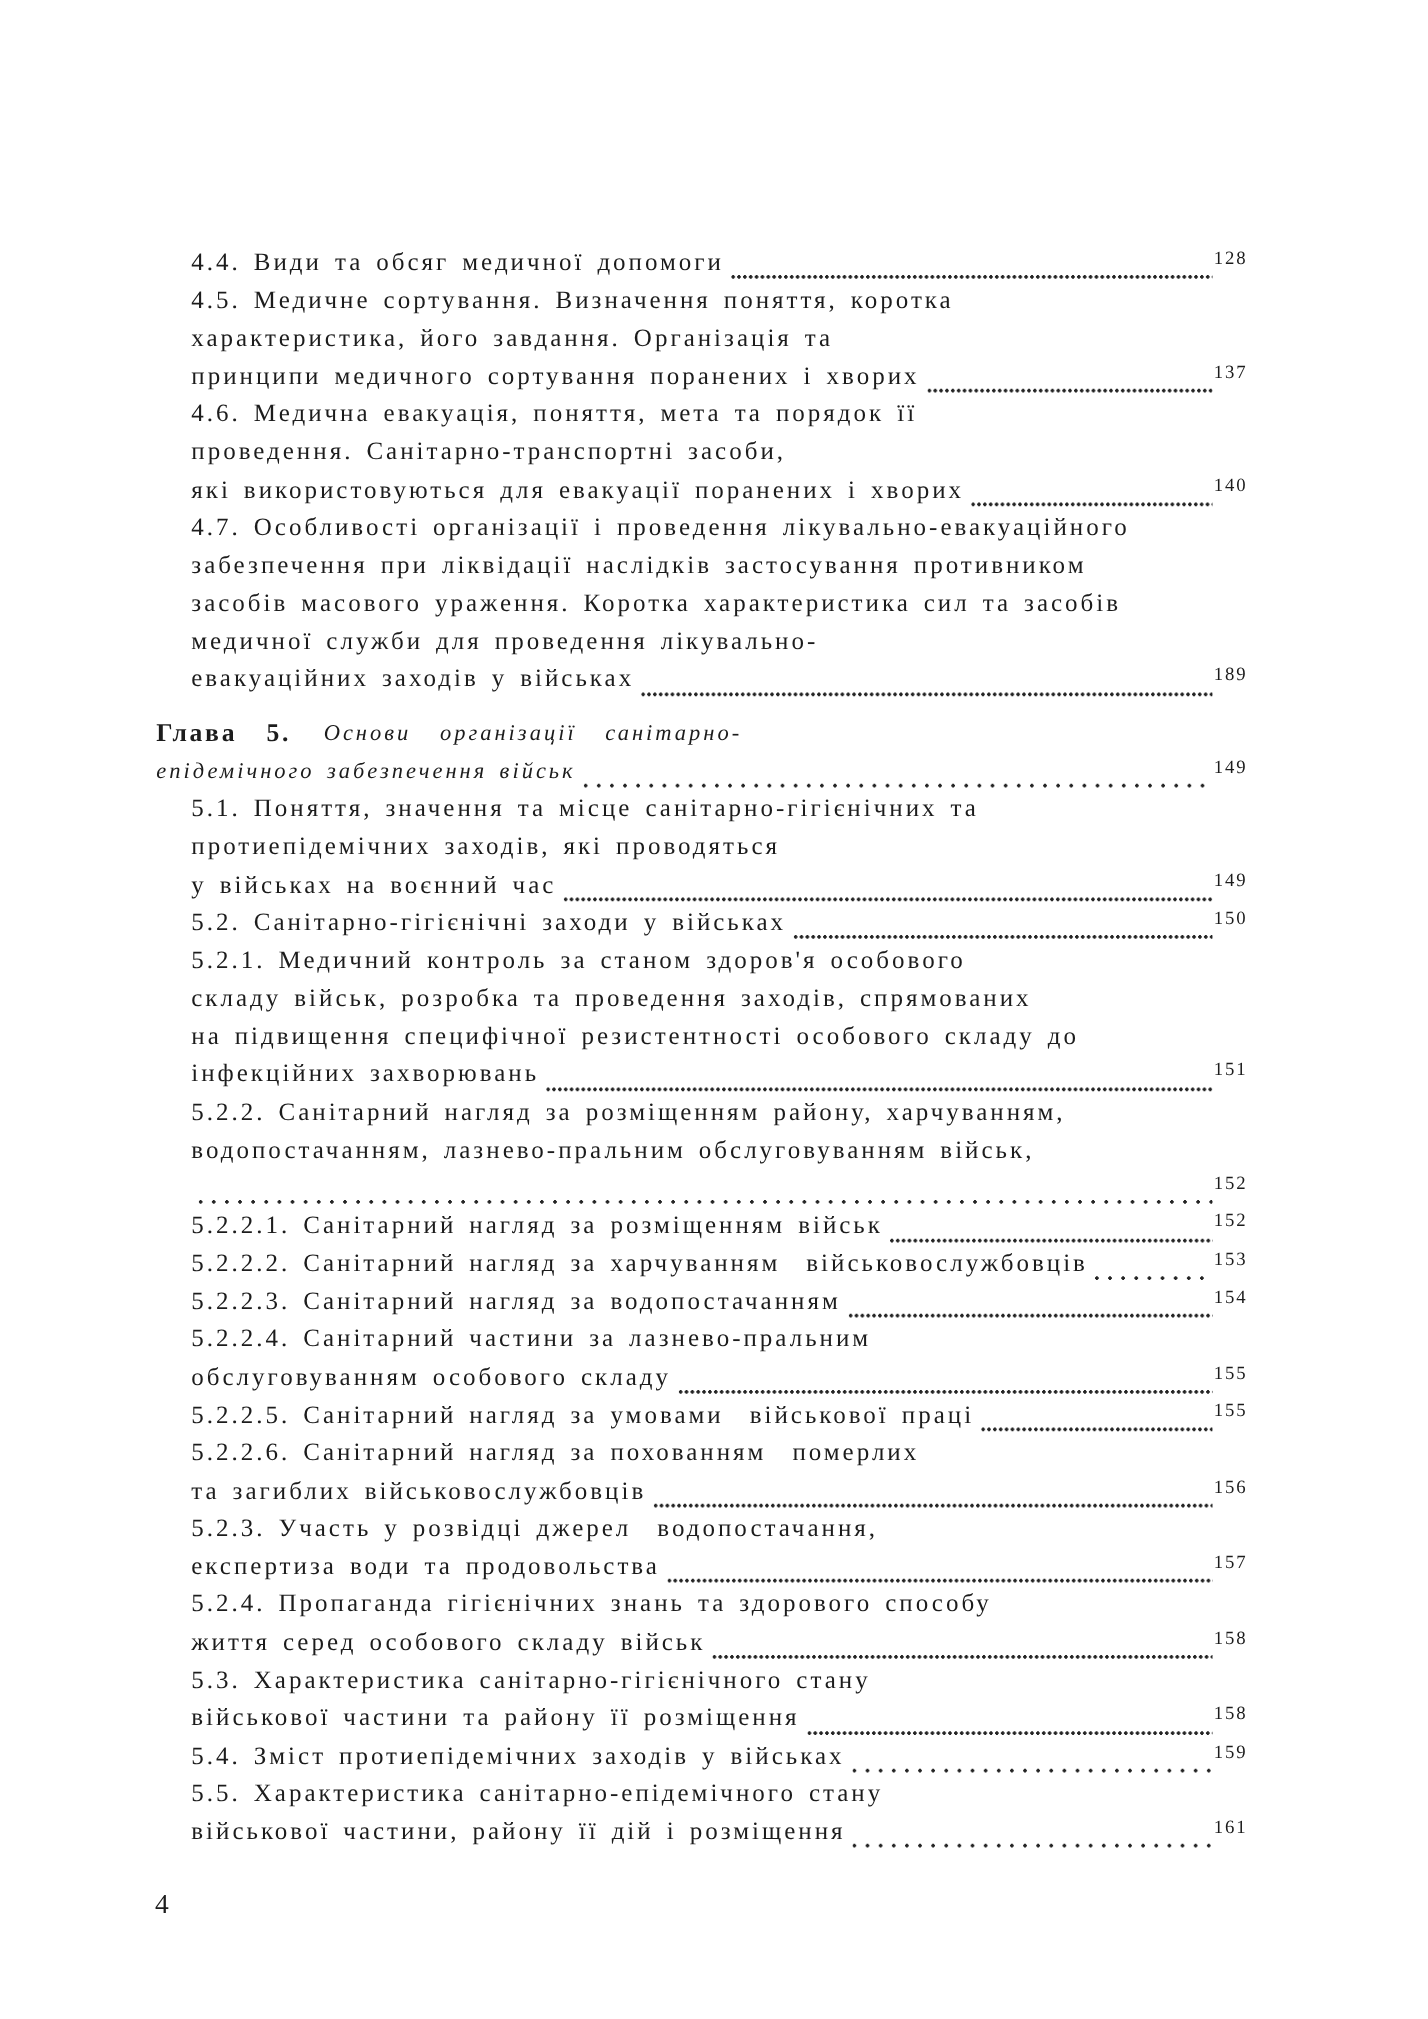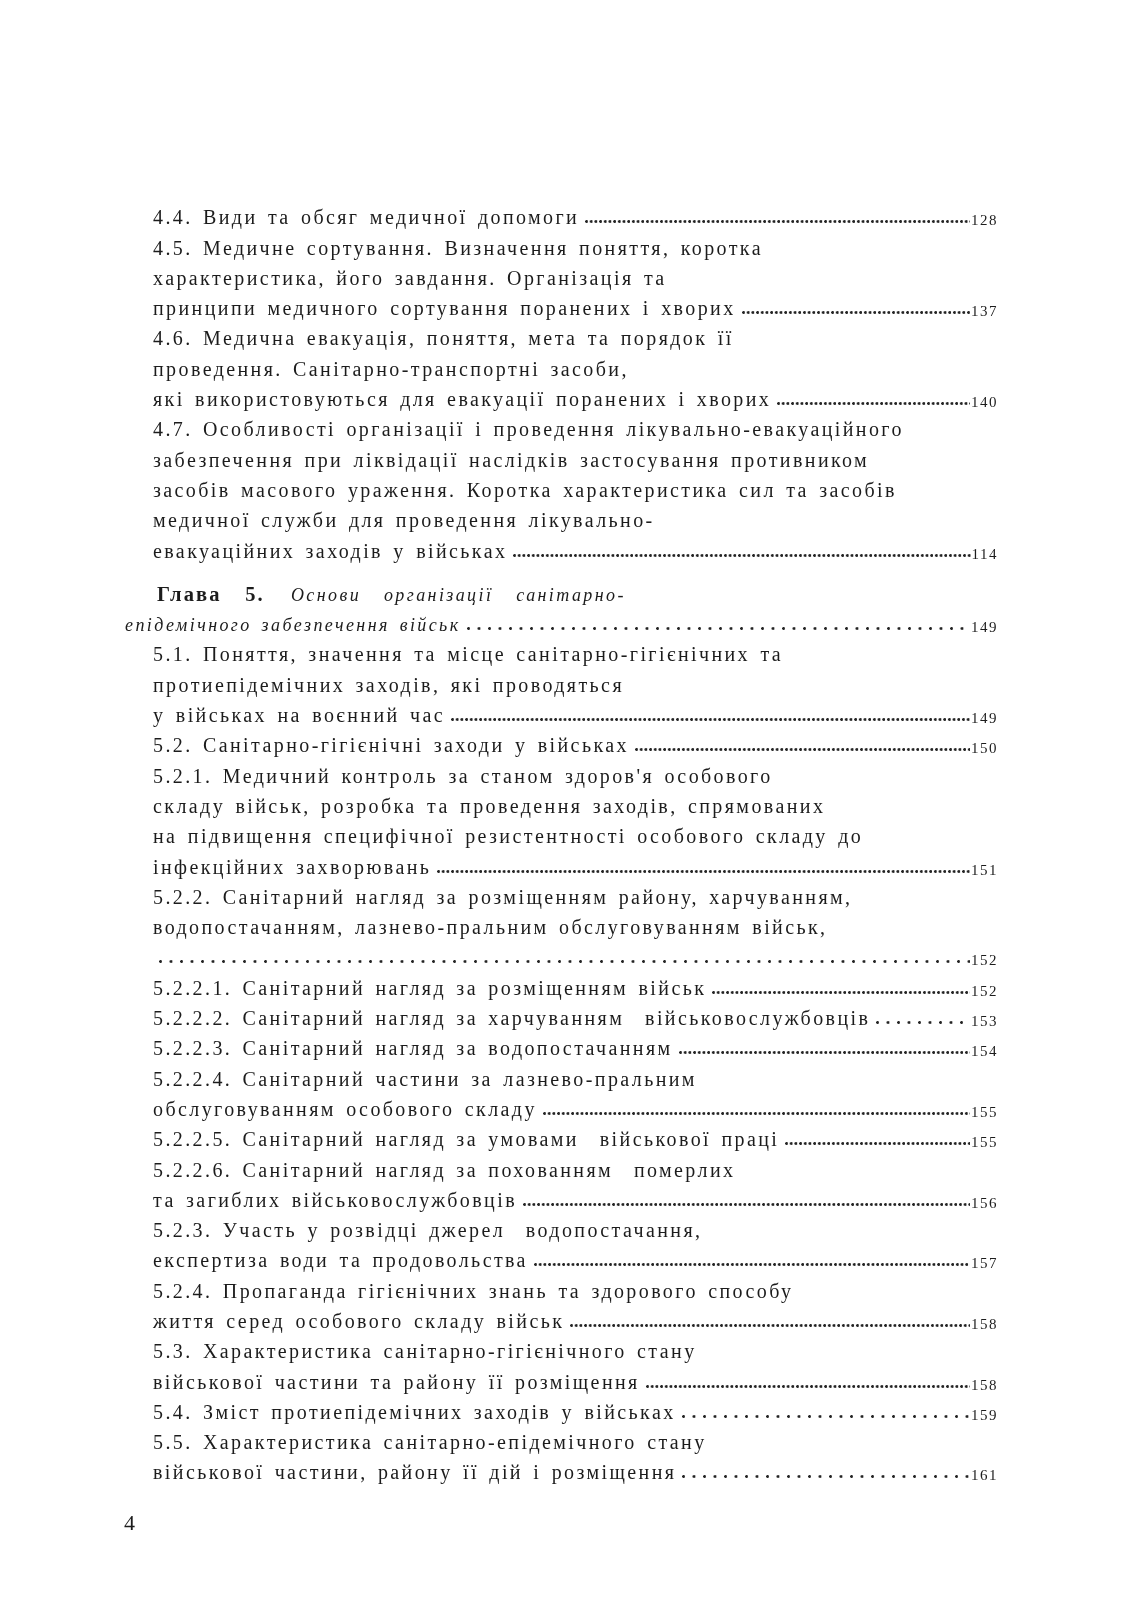--- a/index.html
+++ b/index.html
@@ -13,32 +13,32 @@
   }
   .sheet { position: absolute; inset: 0; background: #ffffff; }
 
   .toc {
     position: absolute;
     left: 125px; top: 199px;
     width: 873px;
   }
   .row {
     display: flex;
-    align-items: flex-end;
+    align-items: flex-start;
     height: 30.3px;
     padding-left: 28px;
     font-size: 20px;
     letter-spacing: 2.4px;
     word-spacing: 3px;
     white-space: pre;
   }
   .row .t { white-space: pre; }
   
   .row.chapter-start, .row.chapter-cont { padding-left: 0; }
-  .row.chapter-start { margin-top: 13px; word-spacing: 16px; margin-left: 32px; }
+  .row.chapter-start { margin-top: 13px; word-spacing: 16px; }
   .chapter-label {
     font-weight: bold;
     font-size: 20.5px;
     letter-spacing: 2.2px;
     margin-right: 26px;
   }
   .row.chapter-start .t, .row.chapter-cont .t {
     font-style: italic;
     font-size: 18px;
   }
@@ -137,21 +137,21 @@
       <div class="row">
     
     <span class="t">медичної служби для проведення лікувально-</span>
     
     
   </div>
       <div class="row">
     
     <span class="t">евакуаційних заходів у військах</span>
     <span class="leader"></span>
-    <span class="page-num">114</span>
+    <span class="page-num">189</span>
   </div>
       <div class="row chapter-start">
     <span class="chapter-label">Глава 5.</span>
     <span class="t">Основи організації санітарно-</span>
     
     
   </div>
       <div class="row chapter-cont">
     
     <span class="t">епідемічного забезпечення військ</span>

